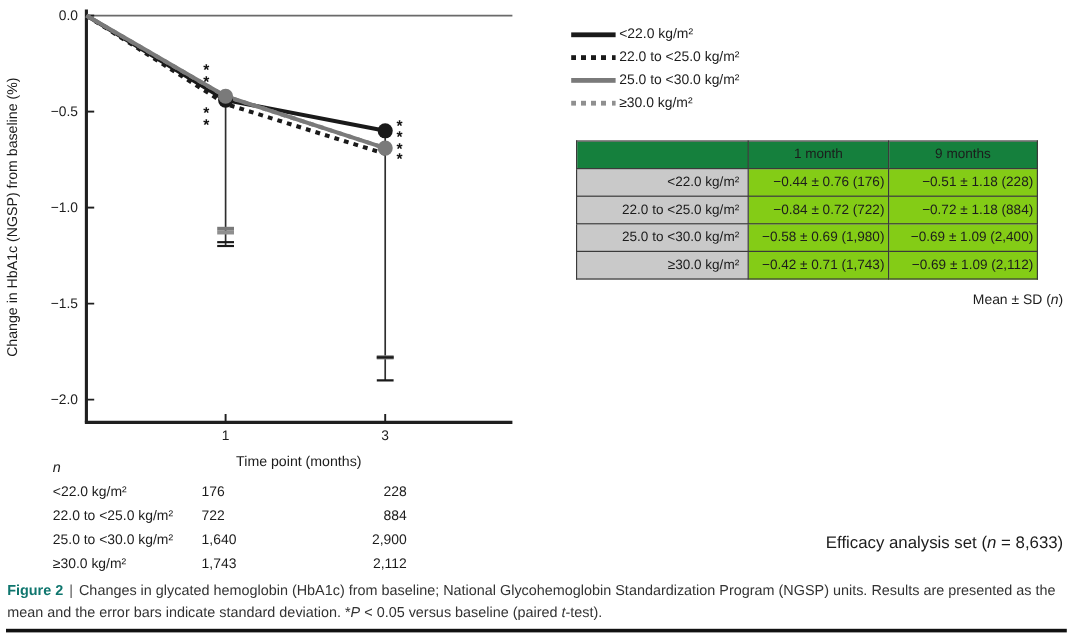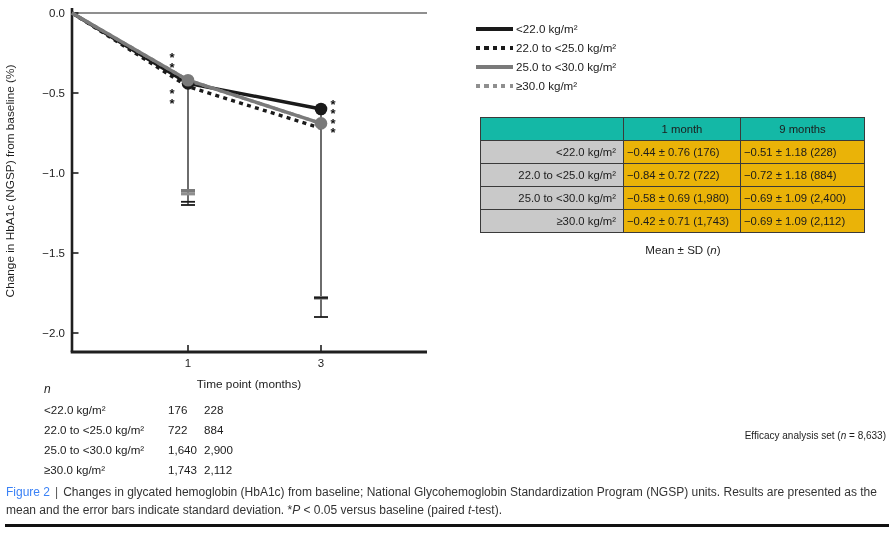--- a/index.html
+++ b/index.html
@@ -19,38 +19,38 @@
   .lsample{width:37px;height:4px;flex:none;margin-right:3px}
   .ls-solid-black{background:#1a1a1a}
   .ls-dot-black{background:repeating-linear-gradient(90deg,#1a1a1a 0 4.2px,transparent 4.2px 8.4px)}
   .ls-solid-gray{background:#7a7a7a}
   .ls-dot-gray{background:repeating-linear-gradient(90deg,#8f8f8f 0 4.2px,transparent 4.2px 8.4px)}
   .ltext{font-size:11.6px}
 
   
   table.datatable{left:480px;top:117px;border-collapse:collapse;font-size:11.3px;table-layout:fixed}
   table.datatable th,table.datatable td{border:1.4px solid #3a3a3a;height:22px;padding:0 3px;font-weight:normal;white-space:nowrap}
-  table.datatable .hdr{background:#14b8a6;}
+  table.datatable .hdr{background:#15803d;}
   table.datatable .lab{background:#c9c9c9;text-align:right;padding-right:7px}
-  table.datatable td{background:#eab308;text-align:left}
+  table.datatable td{background:#84cc16;text-align:right}
   .c-lab{width:143px}.c-m1{width:117px}.c-m3{width:124px}
-  .mean-sd{left:480px;top:243px;width:406px;text-align:center;font-size:11.6px}
+  .mean-sd{left:480px;top:243px;width:406px;text-align:right;font-size:11.6px}
 
   
   .n-header{left:44px;top:382px;font-size:12px;font-style:italic}
   .n-table{left:44px;top:399px;font-size:11.6px}
   .n-row{display:flex;height:20px;align-items:center}
-  .nl{width:124px}.nv1{width:36px;text-align:left}.nv2{width:135px;text-align:left}
+  .nl{width:124px}.nv1{width:36px;text-align:left}.nv2{width:135px;text-align:right}
 
-  .efficacy{left:600px;top:430px;width:286px;text-align:right;font-size:10px}
+  .efficacy{left:600px;top:444px;width:286px;text-align:right;font-size:14px}
   .efficacy i, .mean-sd i, .n-header i{font-style:italic}
 
   
   .caption{left:6px;top:484px;width:882px;font-size:12px;line-height:17.5px;color:#333}
-  .caption b{font-weight:normal;color:#3b82f6}
+  .caption b{font-weight:bold;color:#0f766e}
   .caption .sep{padding:0 5px;color:#555}
   .bottom-rule{left:5px;top:524px;width:884px;height:3px;background:#111}
 </style>
 </head>
 <body>
 
 <svg id="chart-svg" width="460" height="398">
     <line x1="72" y1="13" x2="427" y2="13" stroke="#6a6a6a" stroke-width="1.4"></line>
     <line x1="72" y1="8" x2="72" y2="352" stroke="#1f1f1f" stroke-width="2.6"></line>
     <line x1="70.7" y1="352" x2="427" y2="352" stroke="#1f1f1f" stroke-width="2.8"></line>

